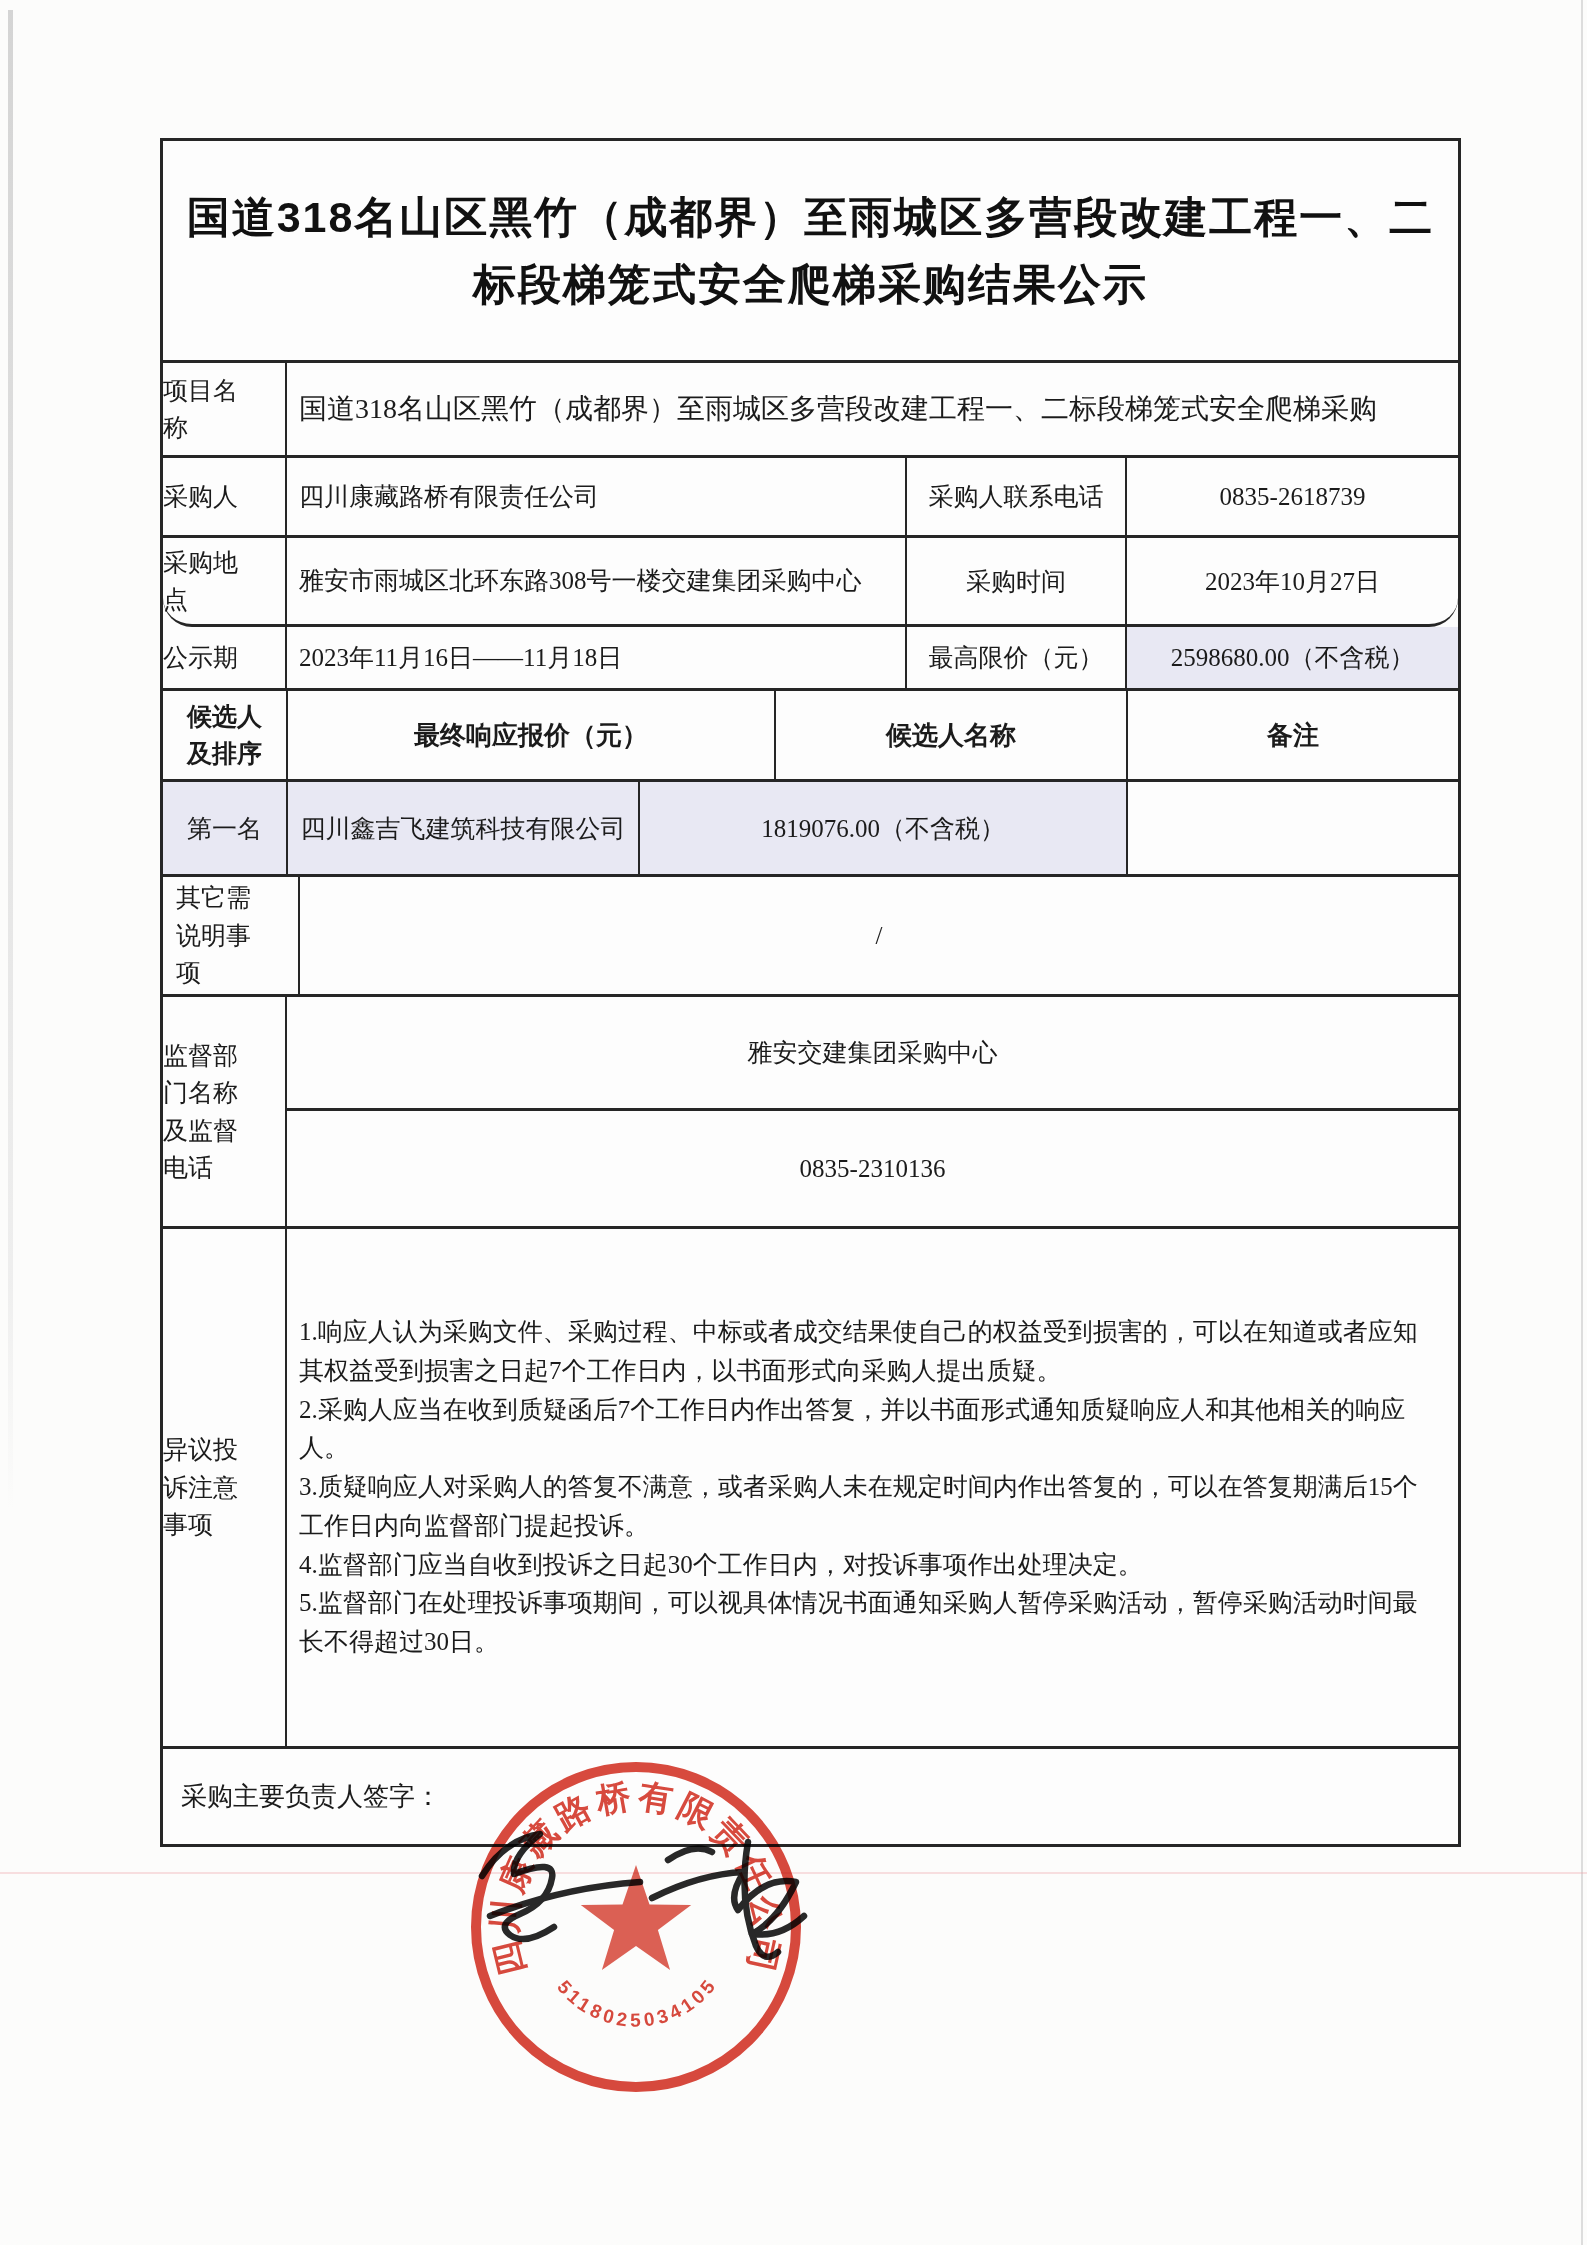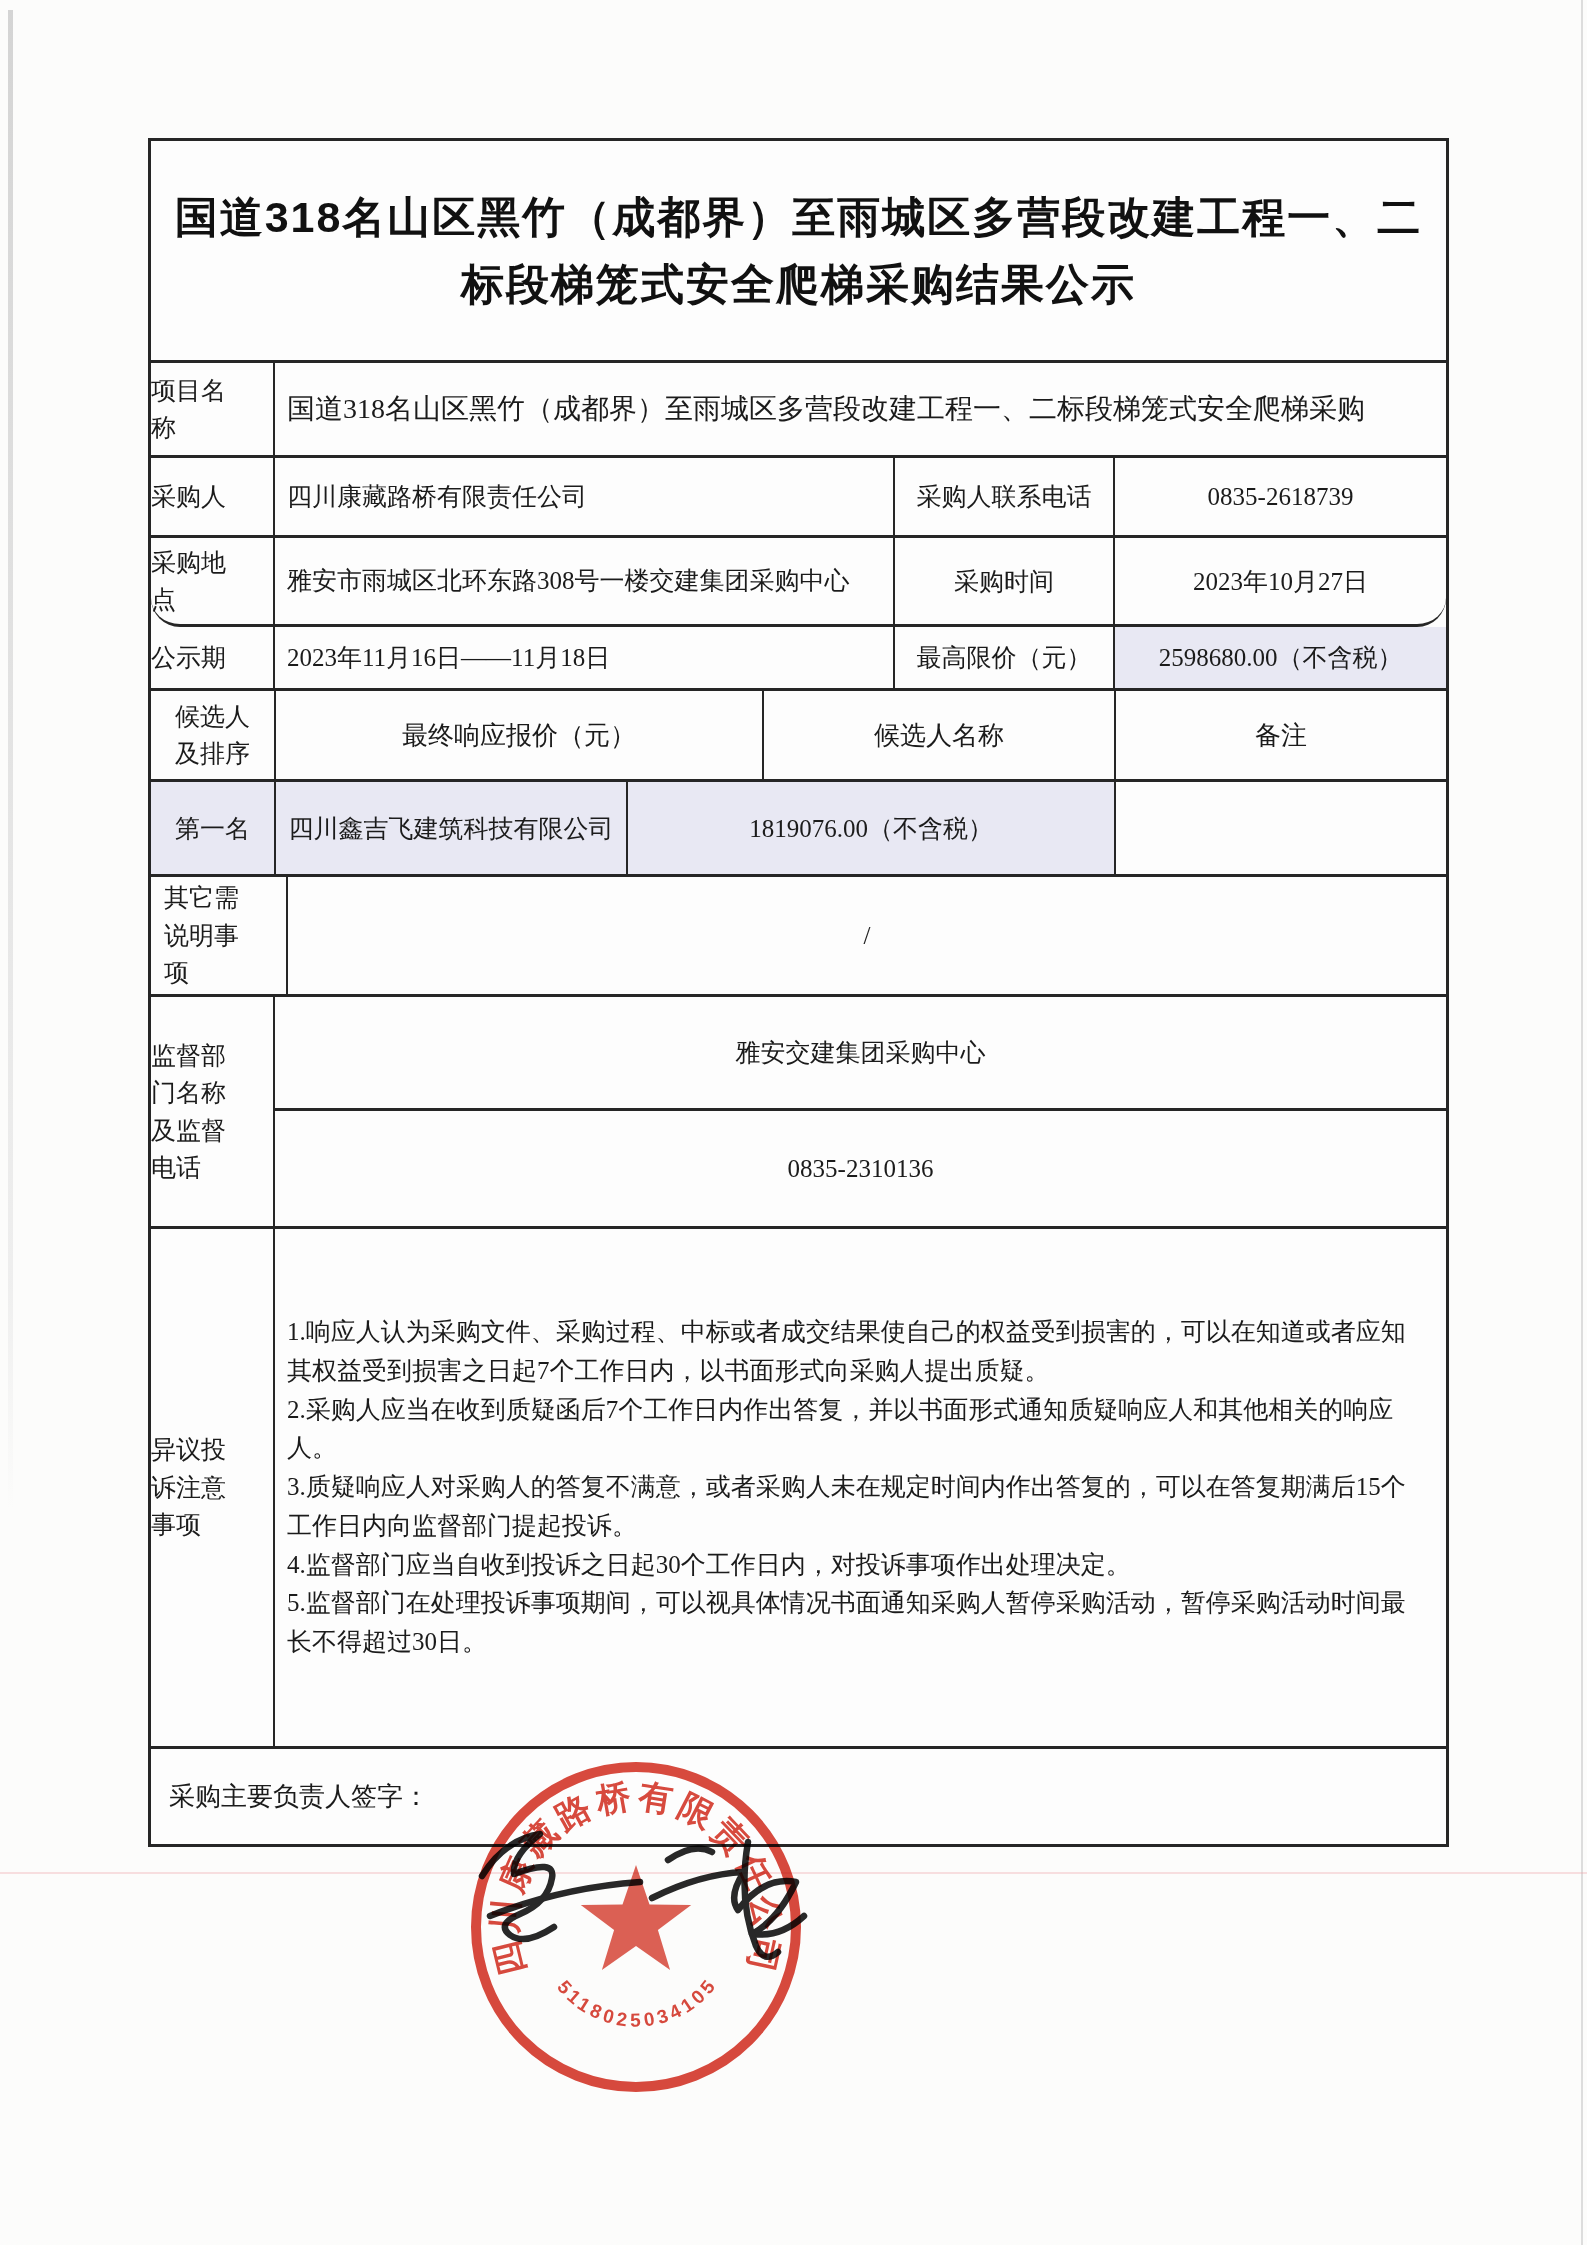--- a/index.html
+++ b/index.html
@@ -3,41 +3,41 @@
 <meta charset="utf-8">
 <style>
   html,body{margin:0;padding:0;background:#ffffff;}
   .page{position:relative;width:1587px;height:2245px;background:#fcfcfb;
         font-family:"Liberation Serif","DejaVu Serif",serif;color:#1b1b1b;overflow:hidden;}
   .scan-edge-left{position:absolute;left:8px;top:10px;width:5px;height:1500px;
         background:linear-gradient(to bottom,#c7c7c7,#eaeaea 85%,rgba(255,255,255,0));opacity:.75;}
   .scan-edge-right{position:absolute;right:4px;top:0;width:2px;height:100%;background:rgba(185,185,185,.45);}
   .scan-line{position:absolute;left:0;top:1872px;width:1587px;height:2px;background:rgba(236,160,168,.33);}
 
-  .doc-table{position:absolute;left:148px;top:138px;width:1295px;border:3px solid #262626;background:#fdfdfd;}
+  .doc-table{position:absolute;left:160px;top:138px;width:1295px;border:3px solid #262626;background:#fdfdfd;}
   .row{display:flex;border-bottom:3px solid #262626;box-sizing:border-box;}
   .row:last-child{border-bottom:none;}
   .cell{box-sizing:border-box;border-right:2px solid #262626;display:flex;align-items:center;font-size:25px;}
   .cell:last-child{border-right:none;}
   .w-label{width:124px;justify-content:flex-start;}
   .label-inner{width:78px;line-height:1.5;}
   .w-val{width:620px;padding:4px 12px;}
   .w-lab2{width:220px;justify-content:center;text-align:center;}
   .w-val2{flex:1;justify-content:center;text-align:left;}
   .w-rank{width:125px;justify-content:center;text-align:center;}
   .w-name{width:352px;justify-content:center;text-align:center;}
   .w-price{width:488px;justify-content:center;text-align:center;}
   .w-remark{flex:1;}
   .hl{background:#e8e8f3;}
   .title-row{height:222px;}
   .title-cell{width:100%;flex-direction:column;justify-content:center;text-align:center;
         font-family:"Liberation Sans","DejaVu Sans",sans-serif;font-weight:900;
         font-size:43px;line-height:1.55;letter-spacing:2px;color:#111;}
   .h-project{height:95px;}  .h-purchaser{height:80px;}  .h-location{height:89px;border-radius:29px;}
-  .h-publicity{height:64px;} .h-chead{height:91px;} .h-c1{height:95px;} .h-c2{height:102px;}
+  .h-publicity{height:64px;} .h-chead{height:91px;font-weight:bold;} .h-c1{height:95px;} .h-c2{height:102px;}
   .h-other{height:120px;padding-left:13px;} .h-superv{height:232px;} .h-objection{height:520px;} .h-sign{height:95px;}
   .superv-right{flex:1;display:flex;flex-direction:column;}
   .superv-sub{flex:none;height:114px;display:flex;align-items:center;justify-content:center;
         border-bottom:3px solid #262626;font-size:25px;box-sizing:border-box;}
   .superv-sub.last{flex:1;border-bottom:none;}
   .objection-text{width:100%;padding:0 16px 0 12px;font-size:25px;line-height:1.55;}
   .sign-cell{width:100%;padding-left:18px;font-size:26px;}
   .chead{font-size:26px;}
   .stamp-svg{position:absolute;left:462px;top:1753px;width:348px;height:348px;
         mix-blend-mode:multiply;opacity:.93;}

